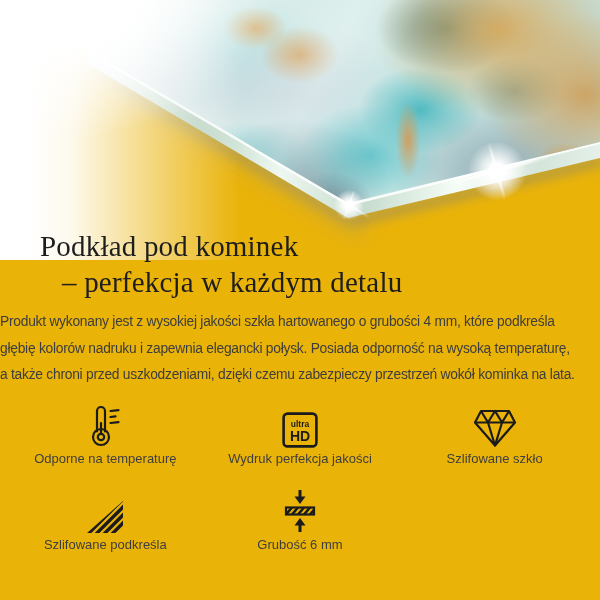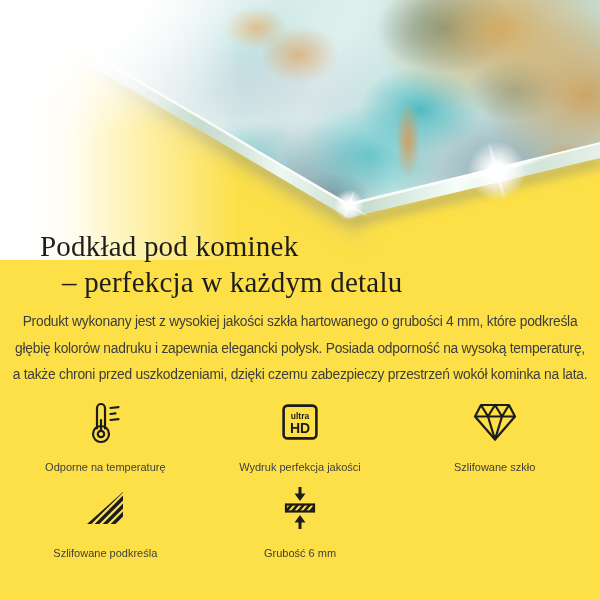--- a/index.html
+++ b/index.html
@@ -1,16 +1,16 @@
 <!DOCTYPE html>
 <html><head>
 <meta charset="utf-8">
 <style>
   html,body{margin:0;padding:0;background:#fff;}
-  .page{position:relative;width:600px;height:600px;background:#fde047;overflow:hidden;
+  .page{position:relative;width:600px;height:600px;background:#eab308;overflow:hidden;
         font-family:"Liberation Sans",sans-serif;color:#3b3b3b;}
 
   
   .hero{position:absolute;left:0;top:0;width:600px;height:260px;}
   .shadow-band{position:absolute;background:rgba(125,132,135,.45);filter:blur(6px);
                height:10px;transform-origin:0 0;border-radius:6px;}
   .shadow-left{left:95px;top:64px;width:300px;transform:rotate(30.6deg);}
   .shadow-right{left:348px;top:217px;width:262px;transform:rotate(-13.6deg);background:rgba(120,128,131,.5);}
   .shadow-soft{left:120px;top:80px;width:290px;height:16px;transform:rotate(30.6deg);
                background:rgba(140,146,149,.22);filter:blur(10px);}
@@ -61,30 +61,30 @@
   .sp-main .glow{width:58px;height:58px;}
   .sp-main .ray.r1{width:116px;height:3px;transform:translate(-50%,-50%) rotate(-15deg);}
   .sp-main .ray.r2{width:60px;height:2.5px;transform:translate(-50%,-50%) rotate(74deg);}
   .sp-corner .glow{width:30px;height:30px;}
   .sp-corner .ray.r1{width:48px;height:2px;transform:translate(-50%,-50%) rotate(31deg);}
   .sp-corner .ray.r2{width:32px;height:2px;transform:translate(-50%,-50%) rotate(-70deg);}
 
   
   .heading{position:absolute;left:40px;top:228px;font-family:"Liberation Serif",serif;
            font-weight:400;font-size:29px;line-height:36px;color:#1d1d1d;letter-spacing:.2px;}
-  .intro{position:absolute;left:0;top:309px;width:600px;text-align:center;
+  .intro{position:absolute;left:0;top:309px;width:600px;text-align:left;
          font-size:13.8px;line-height:26.6px;color:#3d3d3d;letter-spacing:-.25px;}
   .intro div{white-space:nowrap;}
 
   
   .features{position:absolute;left:8px;top:396px;width:584px;
             display:grid;grid-template-columns:repeat(3,1fr);}
   .feature{display:flex;flex-direction:column;align-items:center;height:86px;}
-  .icon-box{height:52px;display:flex;align-items:center;justify-content:center;}
-  .feature .label{margin-top:13px;font-size:11px;color:#3e3e3e;white-space:nowrap;}
+  .icon-box{height:52px;display:flex;align-items:flex-end;justify-content:center;}
+  .feature .label{margin-top:3px;font-size:13px;color:#3e3e3e;white-space:nowrap;}
   .ico{stroke:#1b1b1b;fill:none;stroke-width:2.2;}
   .ico text{stroke:none;fill:#1b1b1b;font-family:"Liberation Sans",sans-serif;font-weight:bold;}
 </style>
 </head>
 <body>
 
 <div class="page">
 
   <div class="hero">
     <div class="shadow-band shadow-soft"></div>

